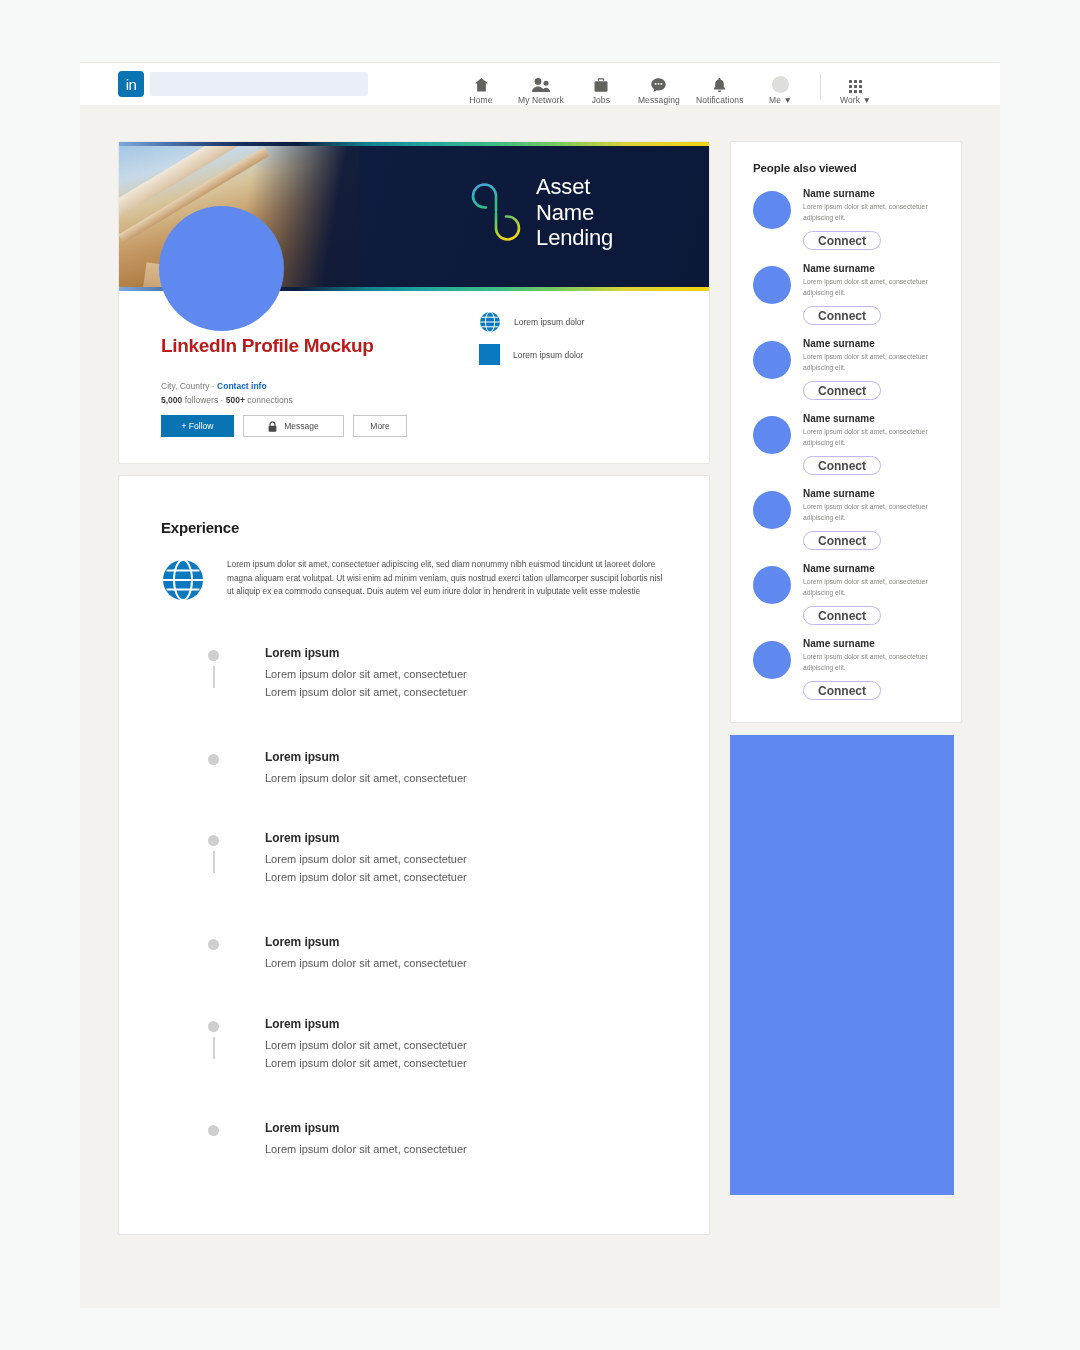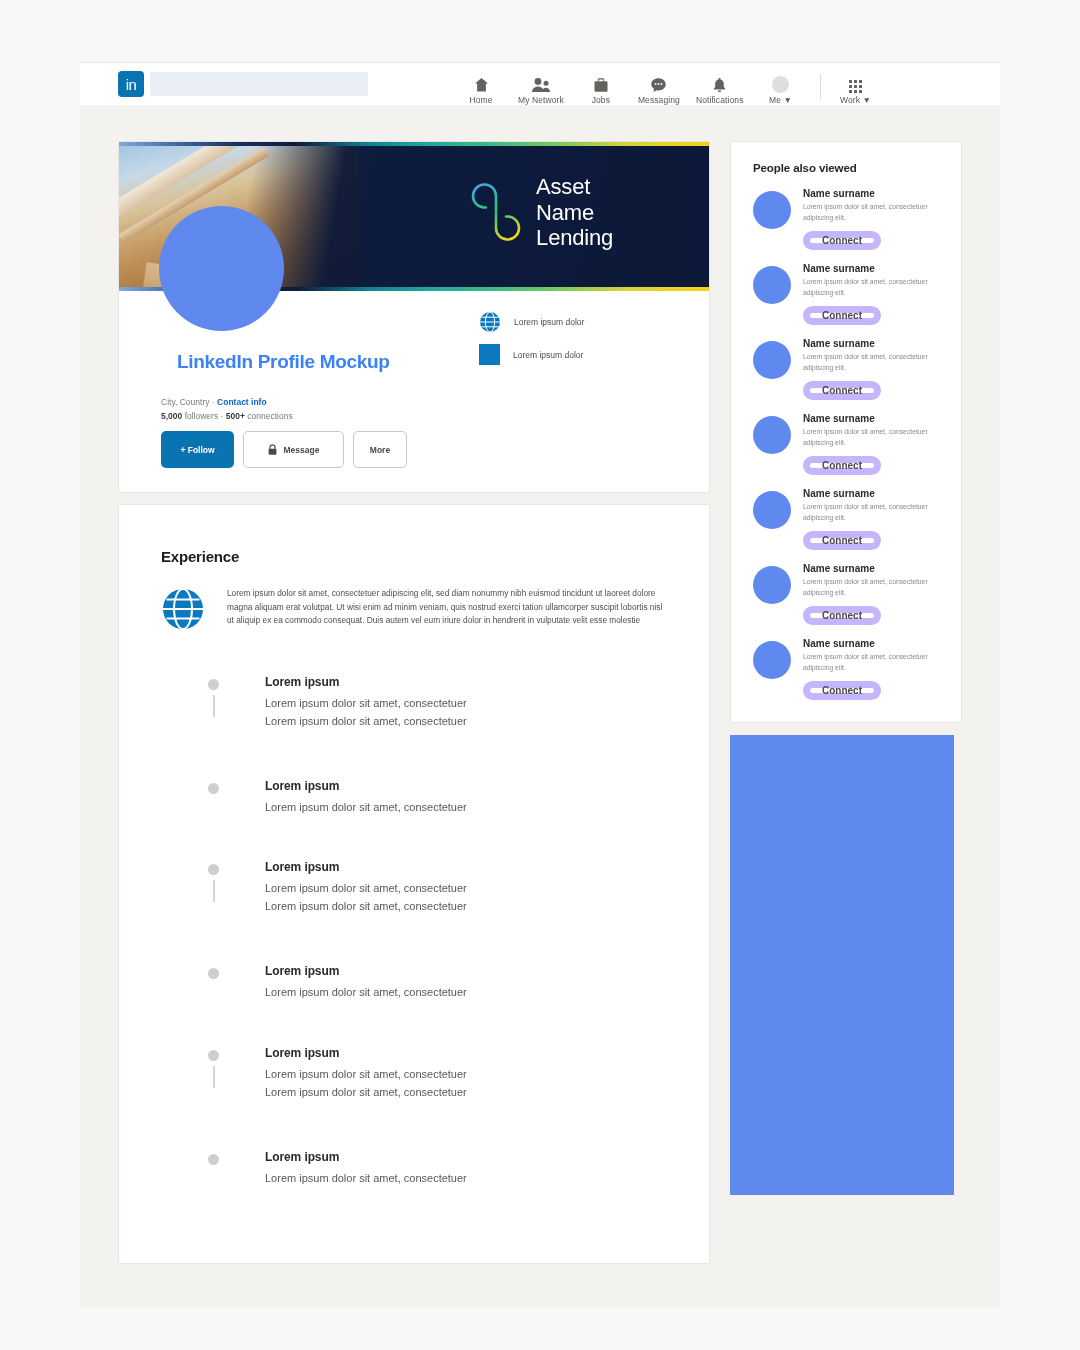--- a/index.html
+++ b/index.html
@@ -115,38 +115,38 @@
     letter-spacing:-0.2px;font-weight:400;
   }
 
   #avatar-big{
     position:absolute;left:40px;top:64px;width:125px;height:125px;border-radius:50%;
     background:#6089f0;z-index:8;
   }
 
   #profile-main{padding:44px 42px 0 42px;position:relative;min-height:128px;}
   #profile-name{
-    font-size:19px;font-weight:bold;color:#3b82f6;letter-spacing:-0.3px;margin:16px;
+    font-size:19px;font-weight:bold;color:#b91c1c;letter-spacing:-0.3px;margin:0;
   }
   #profile-badges{
     position:absolute;right:40px;top:20px;width:190px;
   }
   .badge-row{display:flex;align-items:center;margin-bottom:11px;}
   .badge-label{font-size:8.5px;color:#4c4c4c;margin-left:13px;font-weight:500;}
   .sq-icon{width:21px;height:21px;background:#0b79c0;flex:none;}
 
   #profile-meta{margin-top:24px;}
   .meta-line{font-size:8.5px;color:#7a7a78;margin-bottom:4px;}
   .meta-line b{color:#3b3b3b;}
   #contact-info{color:#0a66c2;font-weight:bold;cursor:pointer;}
 
   #profile-actions{display:flex;align-items:center;margin-top:10px;padding-bottom:24px;}
   .btn{
-    height:37px;border-radius:5px;display:flex;align-items:center;justify-content:center;
-    font-size:8.5px;font-weight:bold;cursor:pointer;box-sizing:border-box;
+    height:22px;border-radius:0;display:flex;align-items:center;justify-content:center;
+    font-size:8.5px;font-weight:normal;cursor:pointer;box-sizing:border-box;
   }
   #btn-follow{width:73px;background:#0a73b1;color:#ffffff;}
   #btn-message{width:101px;background:#ffffff;border:1px solid #c8c8c6;color:#4a4a4a;}
   #btn-more{width:54px;background:#ffffff;border:1px solid #c8c8c6;color:#4a4a4a;margin-left:9px;}
   #btn-message{margin-left:9px;}
   .lock-ico{margin-right:7px;display:flex;}
 
   
   #experience-card{
     margin-top:11px;background:#ffffff;border:1px solid #e8e6e2;border-radius:2px;
@@ -180,23 +180,23 @@
     padding:20px 22px 22px 22px;box-sizing:border-box;
   }
   #people-title{font-size:11.5px;font-weight:bold;color:#262626;margin:0 0 14px 0;letter-spacing:-0.1px;}
   .person{display:flex;margin-bottom:13px;}
   .person:last-child{margin-bottom:0;}
   .person-avatar{width:38px;height:38px;border-radius:50%;background:#6089f0;flex:none;margin-top:3px;}
   .person-body{margin-left:12px;flex:1;}
   .person-name{font-size:10px;font-weight:bold;color:#2b2b2b;margin:0 0 3px 0;}
   .person-desc{font-size:6.8px;color:#8a8a88;line-height:1.55;margin-bottom:8px;}
   .connect-btn{
-    width:78px;height:19px;border:7px solid #c4b5fd;border-radius:10px;background:#ffffff;
+    width:78px;height:19px;border:1px solid #c4b5fd;border-radius:10px;background:#ffffff;
     display:flex;align-items:center;justify-content:center;
-    font-size:10px;font-weight:bold;color:#4a4a4a;cursor:pointer;box-sizing:border-box;
+    font-size:12px;font-weight:bold;color:#4a4a4a;cursor:pointer;box-sizing:border-box;
   }
   #promo-block{
     margin-top:12px;width:224px;height:460px;background:#6089f0;
   }
 </style>
 </head>
 <body>
 
 <div id="app-shell">
 

